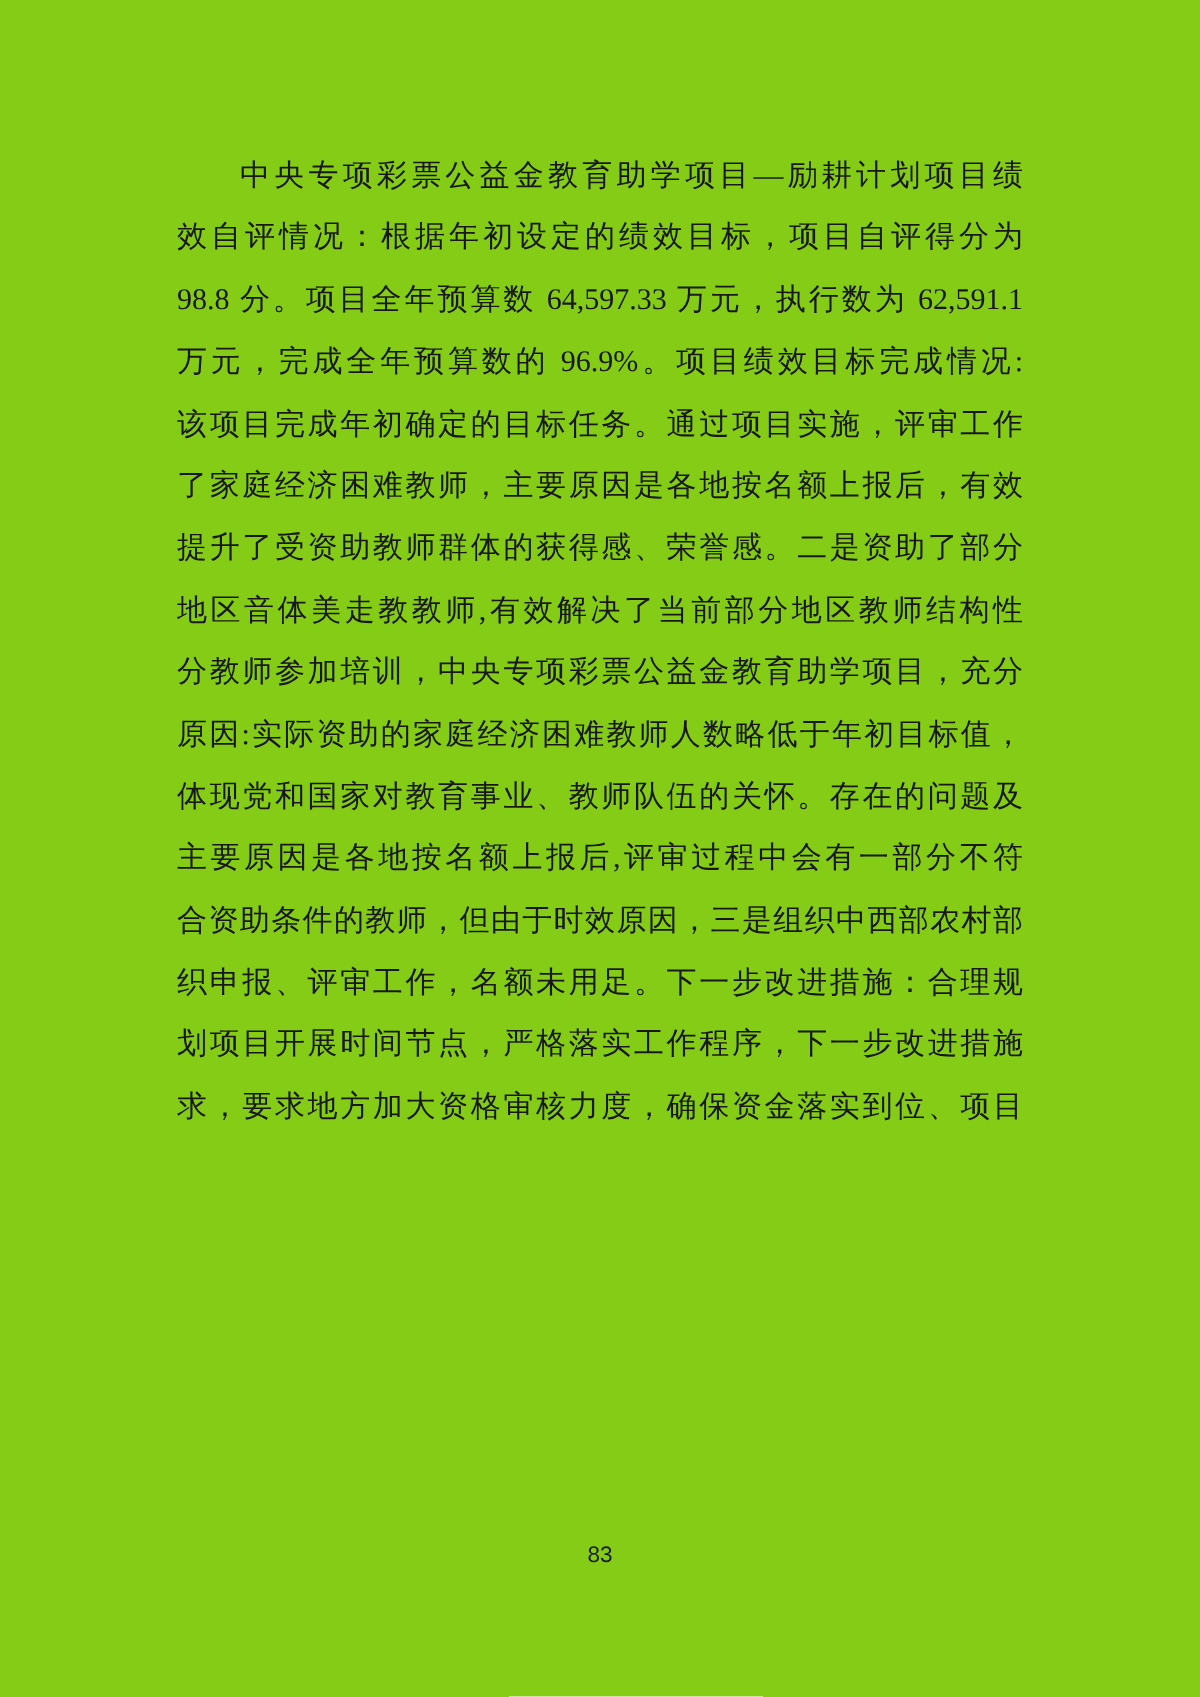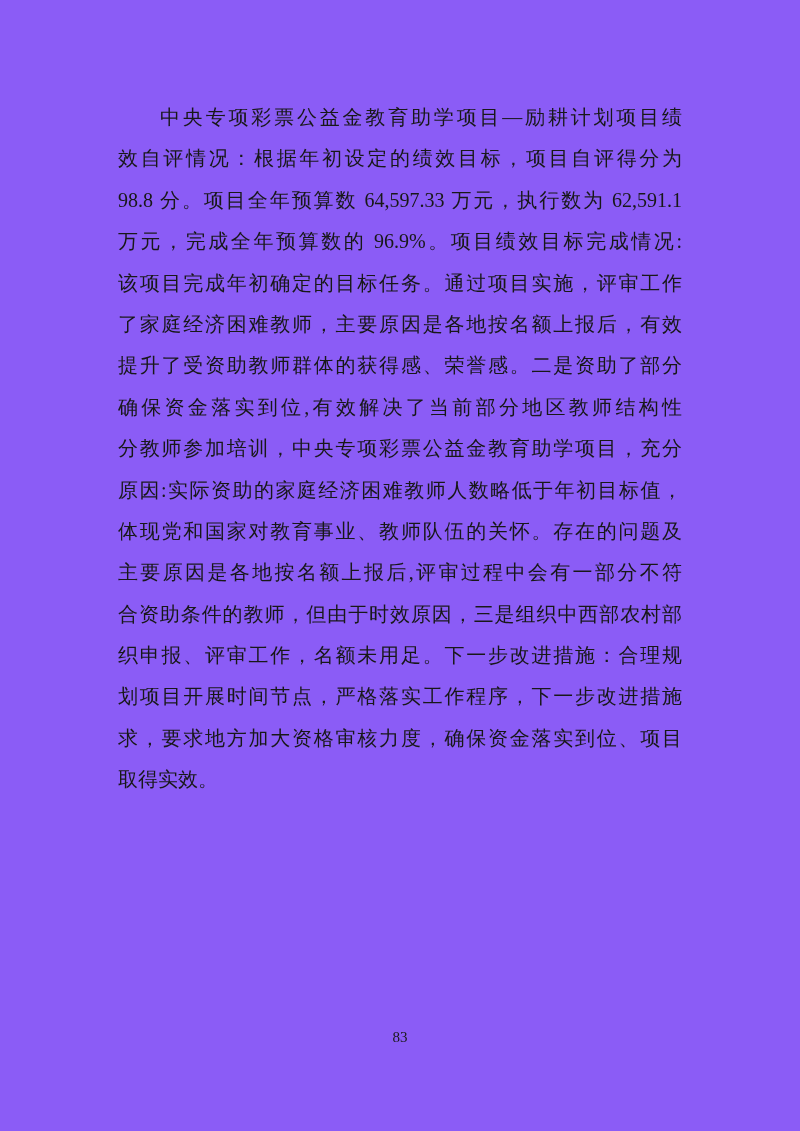--- a/index.html
+++ b/index.html
@@ -4,21 +4,21 @@
 <style>
   html, body {
     margin: 0;
     padding: 0;
     background: #ffffff;
   }
   .page {
     position: relative;
     width: 800px;
     height: 1131px;
-    background: #8b5cf6;
+    background: #84cc16;
     overflow: hidden;
     font-family: "Liberation Serif", "DejaVu Serif", serif;
     color: #181818;
   }
   .text-block {
     position: absolute;
     left: 118px;
     top: 97px;
     width: 564px;
   }
@@ -42,42 +42,41 @@
   .footer {
     position: absolute;
     left: 0;
     top: 1028px;
     width: 100%;
     text-align: center;
   }
   .page-number {
     font-size: 15px;
     color: #1a1a1a;
-    font-family: Liberation Serif, serif;
+    font-family: Liberation Sans, sans-serif;
   }
 </style>
 </head>
 <body>
 
 <div class="page">
   <div class="text-block">
     <div class="line first">中央专项彩票公益金教育助学项目—励耕计划项目绩</div>
     <div class="line">效自评情况：根据年初设定的绩效目标，项目自评得分为</div>
     <div class="line">98.8 分。项目全年预算数 64,597.33 万元，执行数为 62,591.1</div>
     <div class="line">万元，完成全年预算数的 96.9%。项目绩效目标完成情况:</div>
     <div class="line">该项目完成年初确定的目标任务。通过项目实施，评审工作</div>
     <div class="line">了家庭经济困难教师，主要原因是各地按名额上报后，有效</div>
     <div class="line">提升了受资助教师群体的获得感、荣誉感。二是资助了部分</div>
-    <div class="line">确保资金落实到位,有效解决了当前部分地区教师结构性</div>
+    <div class="line">地区音体美走教教师,有效解决了当前部分地区教师结构性</div>
     <div class="line">分教师参加培训，中央专项彩票公益金教育助学项目，充分</div>
     <div class="line">原因:实际资助的家庭经济困难教师人数略低于年初目标值，</div>
     <div class="line">体现党和国家对教育事业、教师队伍的关怀。存在的问题及</div>
     <div class="line">主要原因是各地按名额上报后,评审过程中会有一部分不符</div>
     <div class="line">合资助条件的教师，但由于时效原因，三是组织中西部农村部</div>
     <div class="line">织申报、评审工作，名额未用足。下一步改进措施：合理规</div>
     <div class="line">划项目开展时间节点，严格落实工作程序，下一步改进措施</div>
     <div class="line">求，要求地方加大资格审核力度，确保资金落实到位、项目</div>
-    <div class="line last">取得实效。</div>
   </div>
   <div class="footer">
     <span class="page-number">83</span>
   </div>
 </div>
 
 </body></html>

